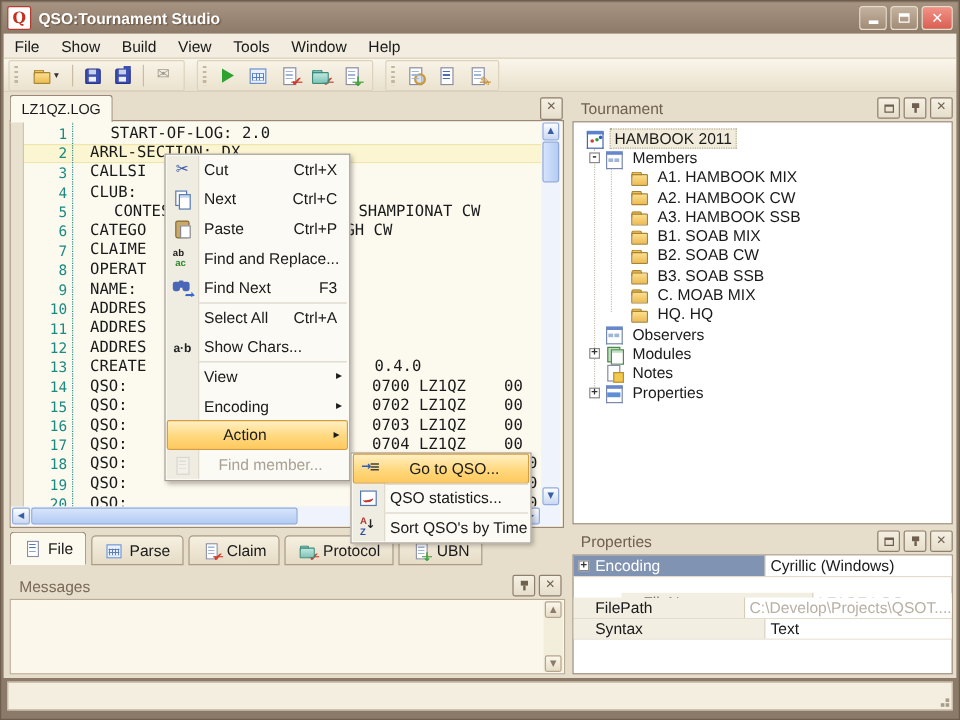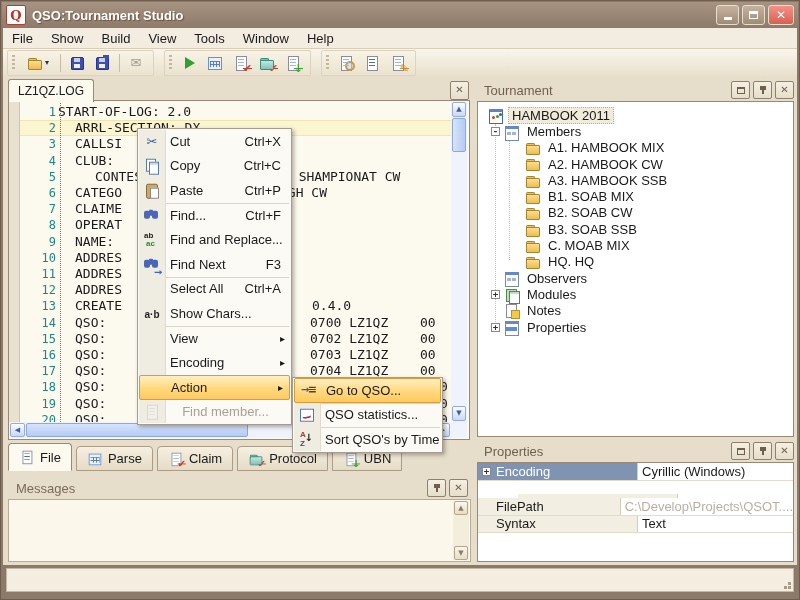--- a/index.html
+++ b/index.html
@@ -143,21 +143,21 @@
   .cmenu{position:absolute;background:#FBFAF4;border:1px solid #A49C92;box-shadow:2px 2px 4px rgba(40,30,20,.35);z-index:50;}
   .cmenu .gutterbg{position:absolute;left:1px;top:1px;bottom:1px;width:26px;background:#EFECE1;border-right:1px solid #E0DBCC;}
   .mrow{position:relative;height:24.6px;display:flex;align-items:center;padding:0 10px 0 32px;box-sizing:border-box;}
   .mrow .ic{position:absolute;left:5px;top:50%;transform:translateY(-50%);width:18px;text-align:center;}
   .mrow .lab{flex:1;white-space:nowrap;}
   .mrow .sc{margin-left:18px;white-space:nowrap;}
   .mrow .subarr{position:absolute;right:6px;font-size:10px;font-family:"DejaVu Sans",sans-serif;}
   .mrow.sep::before{content:"";position:absolute;left:28px;right:2px;top:0;border-top:1px solid #DAD5C8;}
   .mrow.dis{color:#A9A195;text-align:center;}
   .mrow.dis .ic{opacity:.5;}
-  .mrow.hlorange{background:linear-gradient(#FFEFC2,#FFD87E 55%,#FFC95E);border:1px solid #D89C3A;border-radius:2px;margin:0 1px;padding-left:31px;}
+  .mrow.hlorange{background:linear-gradient(#FFEFC2,#FFD87E 55%,#FFC95E);border:1px solid #D89C3A;border-radius:2px;margin:0 1px;padding-left:46px;}
   .mrow.hlorange::before{display:none;}
   
   .statusbar{position:absolute;left:6px;top:568px;width:788px;height:24px;background:#F3EEDF;border:1px solid #C5B8A2;box-sizing:border-box;}
   .grip{position:absolute;right:2px;bottom:2px;width:10px;height:10px;}
   .grip::before{content:"";position:absolute;right:0;bottom:0;width:3px;height:3px;background:#A89B87;box-shadow:-4px 0 0 #A89B87,0 -4px 0 #A89B87;}
 </style>
 </head>
 <body>
 
 <div class="win">
@@ -255,21 +255,21 @@
   <div class="client">
 
     <div class="doctab">LZ1QZ.LOG</div>
     <div class="tabclose">✕</div>
 
     <div class="editor">
       <div class="edmargin"></div>
       <div class="edlines" id="ed-lines">
           <div class="edrow" style="top: 3px;">
             <span class="num">1</span>
-            <span class="frag" style="left: 38px;">START-OF-LOG: 2.0</span>
+            <span class="frag" style="left: 72px;">START-OF-LOG: 2.0</span>
           </div>
           <div class="edrow hl" style="top: 19.2px;">
             <span class="num">2</span>
             <span class="frag" style="left: 55px;">ARRL-SECTION: DX</span>
           </div>
           <div class="edrow" style="top: 35.4px;">
             <span class="num">3</span>
             <span class="frag" style="left: 55px;">CALLSI</span>
           </div>
           <div class="edrow" style="top: 51.6px;">
@@ -539,32 +539,27 @@
 
   <div class="cmenu" id="ctx-menu" style="left:137px;top:128px;width:153px;">
     <div class="gutterbg"></div>
   <div class="mrow">
         <span class="ic"><span class="u cutg">✂</span></span>
         <span class="lab">Cut</span>
         <span class="sc">Ctrl+X</span>
       </div>
       <div class="mrow">
         <span class="ic"><span class="i copy"></span></span>
-        <span class="lab">Copy</span>
+        <span class="lab">Next</span>
         <span class="sc">Ctrl+C</span>
       </div>
       <div class="mrow">
         <span class="ic"><span class="i paste"></span></span>
         <span class="lab">Paste</span>
         <span class="sc">Ctrl+P</span>
-      </div>
-      <div class="mrow sep">
-        <span class="ic"><span class="i binoc"></span></span>
-        <span class="lab">Find...</span>
-        <span class="sc">Ctrl+F</span>
       </div>
       <div class="mrow">
         <span class="ic"><span class="i fr"><b>ab</b><em>ac</em></span></span>
         <span class="lab">Find and Replace...</span>
       </div>
       <div class="mrow">
         <span class="ic"><span class="i binoc"><s class="bfn">→</s></span></span>
         <span class="lab">Find Next</span>
         <span class="sc">F3</span>
       </div>

